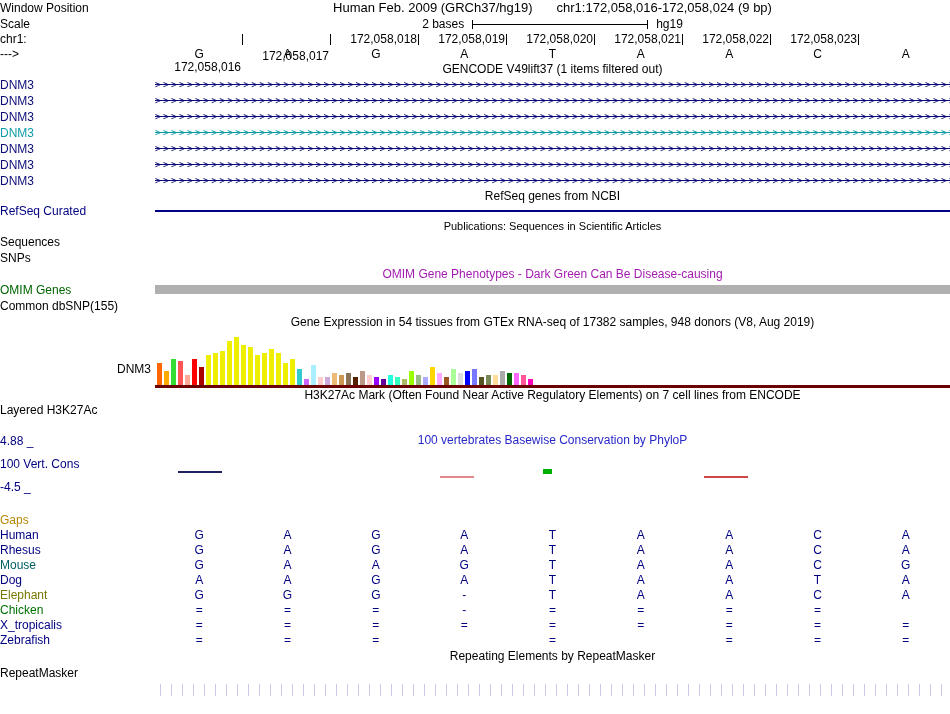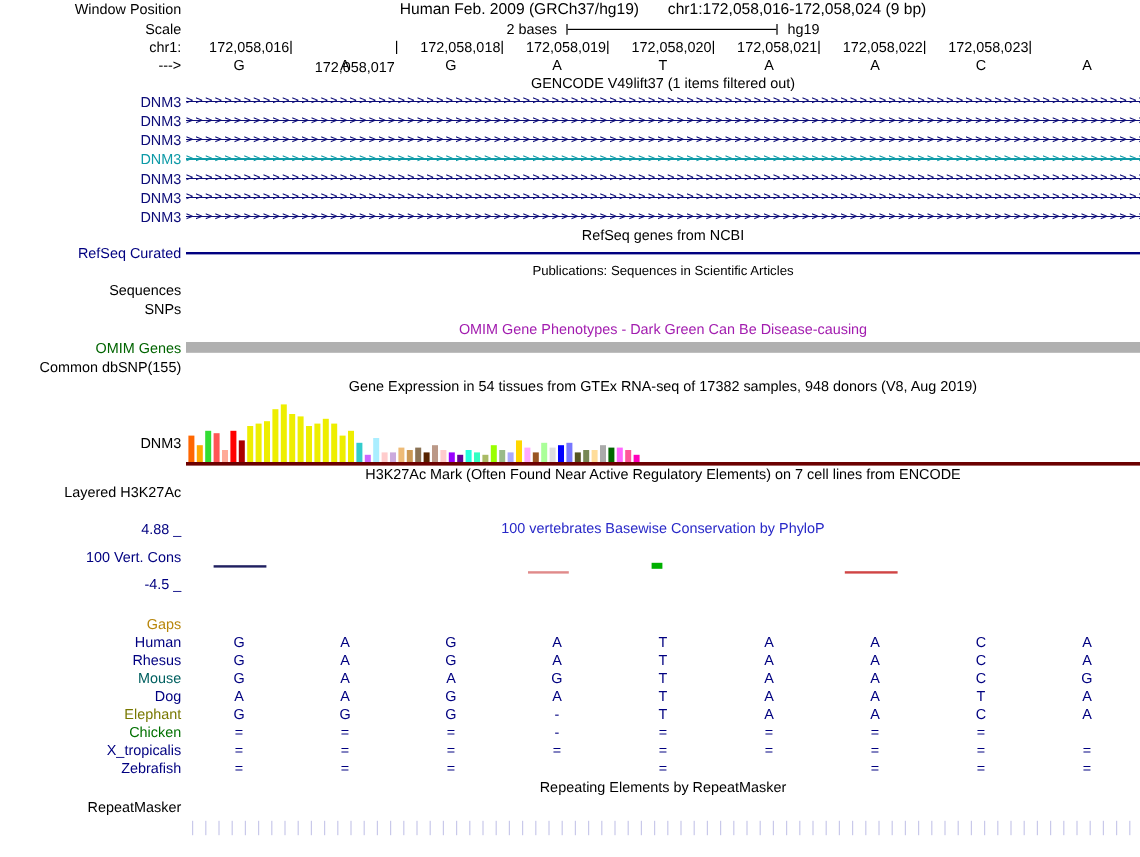--- a/index.html
+++ b/index.html
@@ -4,21 +4,21 @@
 <style>
   *{margin:0;padding:0;box-sizing:border-box}
   body{background:#fff}
   #browser{width:950px;height:714px;font-family:"Liberation Sans",sans-serif;font-size:12px;color:#000;background:#fff;overflow:hidden;position:relative}
   .row{display:flex}
   .r14{height:14px;line-height:14px}
   .r15{height:15px;line-height:15px}
   .r16{height:16px;line-height:16px}
   .r17{height:17px;line-height:17px}
   .r18{height:18px;line-height:18px}
-  .lbl{width:155px;flex:none;text-align:right;padding-right:4px;white-space:nowrap;overflow:hidden}
+  .lbl{width:155px;flex:none;padding-right:4px;white-space:nowrap;overflow:hidden}
   .trk{width:795px;flex:none;position:relative}
   .ctr{text-align:center}
   .small{font-size:11px}
   .t13{font-size:13px}
   .gap2{display:inline-block;width:24px}
   .scalebar-wrap{display:flex;justify-content:center;align-items:center;gap:8px;height:100%}
   .scalebar{width:176px;height:9px;border-left:1px solid #000;border-right:1px solid #000;display:flex;align-items:center}
   .scaleline{width:100%;height:1px;background:#000}
   .ruler-num{position:absolute;top:0;width:86px;text-align:right}
   .ruler-tick{position:absolute;top:2px;width:1px;height:11px;background:#000}
@@ -61,21 +61,21 @@
             <span class="scaleline"></span>
           </span>
         <span>hg19</span>
       </div>
     </div>
   </div>
 
   <div class="row r15">
     <div class="lbl">chr1:</div>
     <div class="trk">
-        <div class="ruler-num" style="left: 0px;">172,058,016</div>
+        <div class="ruler-num" style="left: 0px; margin-top: 28px;">172,058,016</div>
         <div class="ruler-tick" style="left: 87px;"></div>
         <div class="ruler-num" style="left: 88px; margin-top: 17px;">172,058,017</div>
         <div class="ruler-tick" style="left: 175px;"></div>
         <div class="ruler-num" style="left: 176px;">172,058,018</div>
         <div class="ruler-tick" style="left: 263px;"></div>
         <div class="ruler-num" style="left: 264px;">172,058,019</div>
         <div class="ruler-tick" style="left: 351px;"></div>
         <div class="ruler-num" style="left: 352px;">172,058,020</div>
         <div class="ruler-tick" style="left: 439px;"></div>
         <div class="ruler-num" style="left: 440px;">172,058,021</div>
@@ -289,21 +289,21 @@
           <div class="acell" style="color: rgb(0, 0, 128);">G</div>
           <div class="acell" style="color: rgb(0, 0, 128);">A</div>
           <div class="acell" style="color: rgb(0, 0, 128);">T</div>
           <div class="acell" style="color: rgb(0, 0, 128);">A</div>
           <div class="acell" style="color: rgb(0, 0, 128);">A</div>
           <div class="acell" style="color: rgb(0, 0, 128);">C</div>
           <div class="acell" style="color: rgb(0, 0, 128);">A</div>
         </div>
       </div>
       <div class="row r15">
-        <div class="lbl" style="color: rgb(0, 0, 128); padding-left: 12px;">Rhesus</div>
+        <div class="lbl" style="color: rgb(0, 0, 128);">Rhesus</div>
         <div class="trk acellrow">
           <div class="acell" style="color: rgb(0, 0, 128);">G</div>
           <div class="acell" style="color: rgb(0, 0, 128);">A</div>
           <div class="acell" style="color: rgb(0, 0, 128);">G</div>
           <div class="acell" style="color: rgb(0, 0, 128);">A</div>
           <div class="acell" style="color: rgb(0, 0, 128);">T</div>
           <div class="acell" style="color: rgb(0, 0, 128);">A</div>
           <div class="acell" style="color: rgb(0, 0, 128);">A</div>
           <div class="acell" style="color: rgb(0, 0, 128);">C</div>
           <div class="acell" style="color: rgb(0, 0, 128);">A</div>

